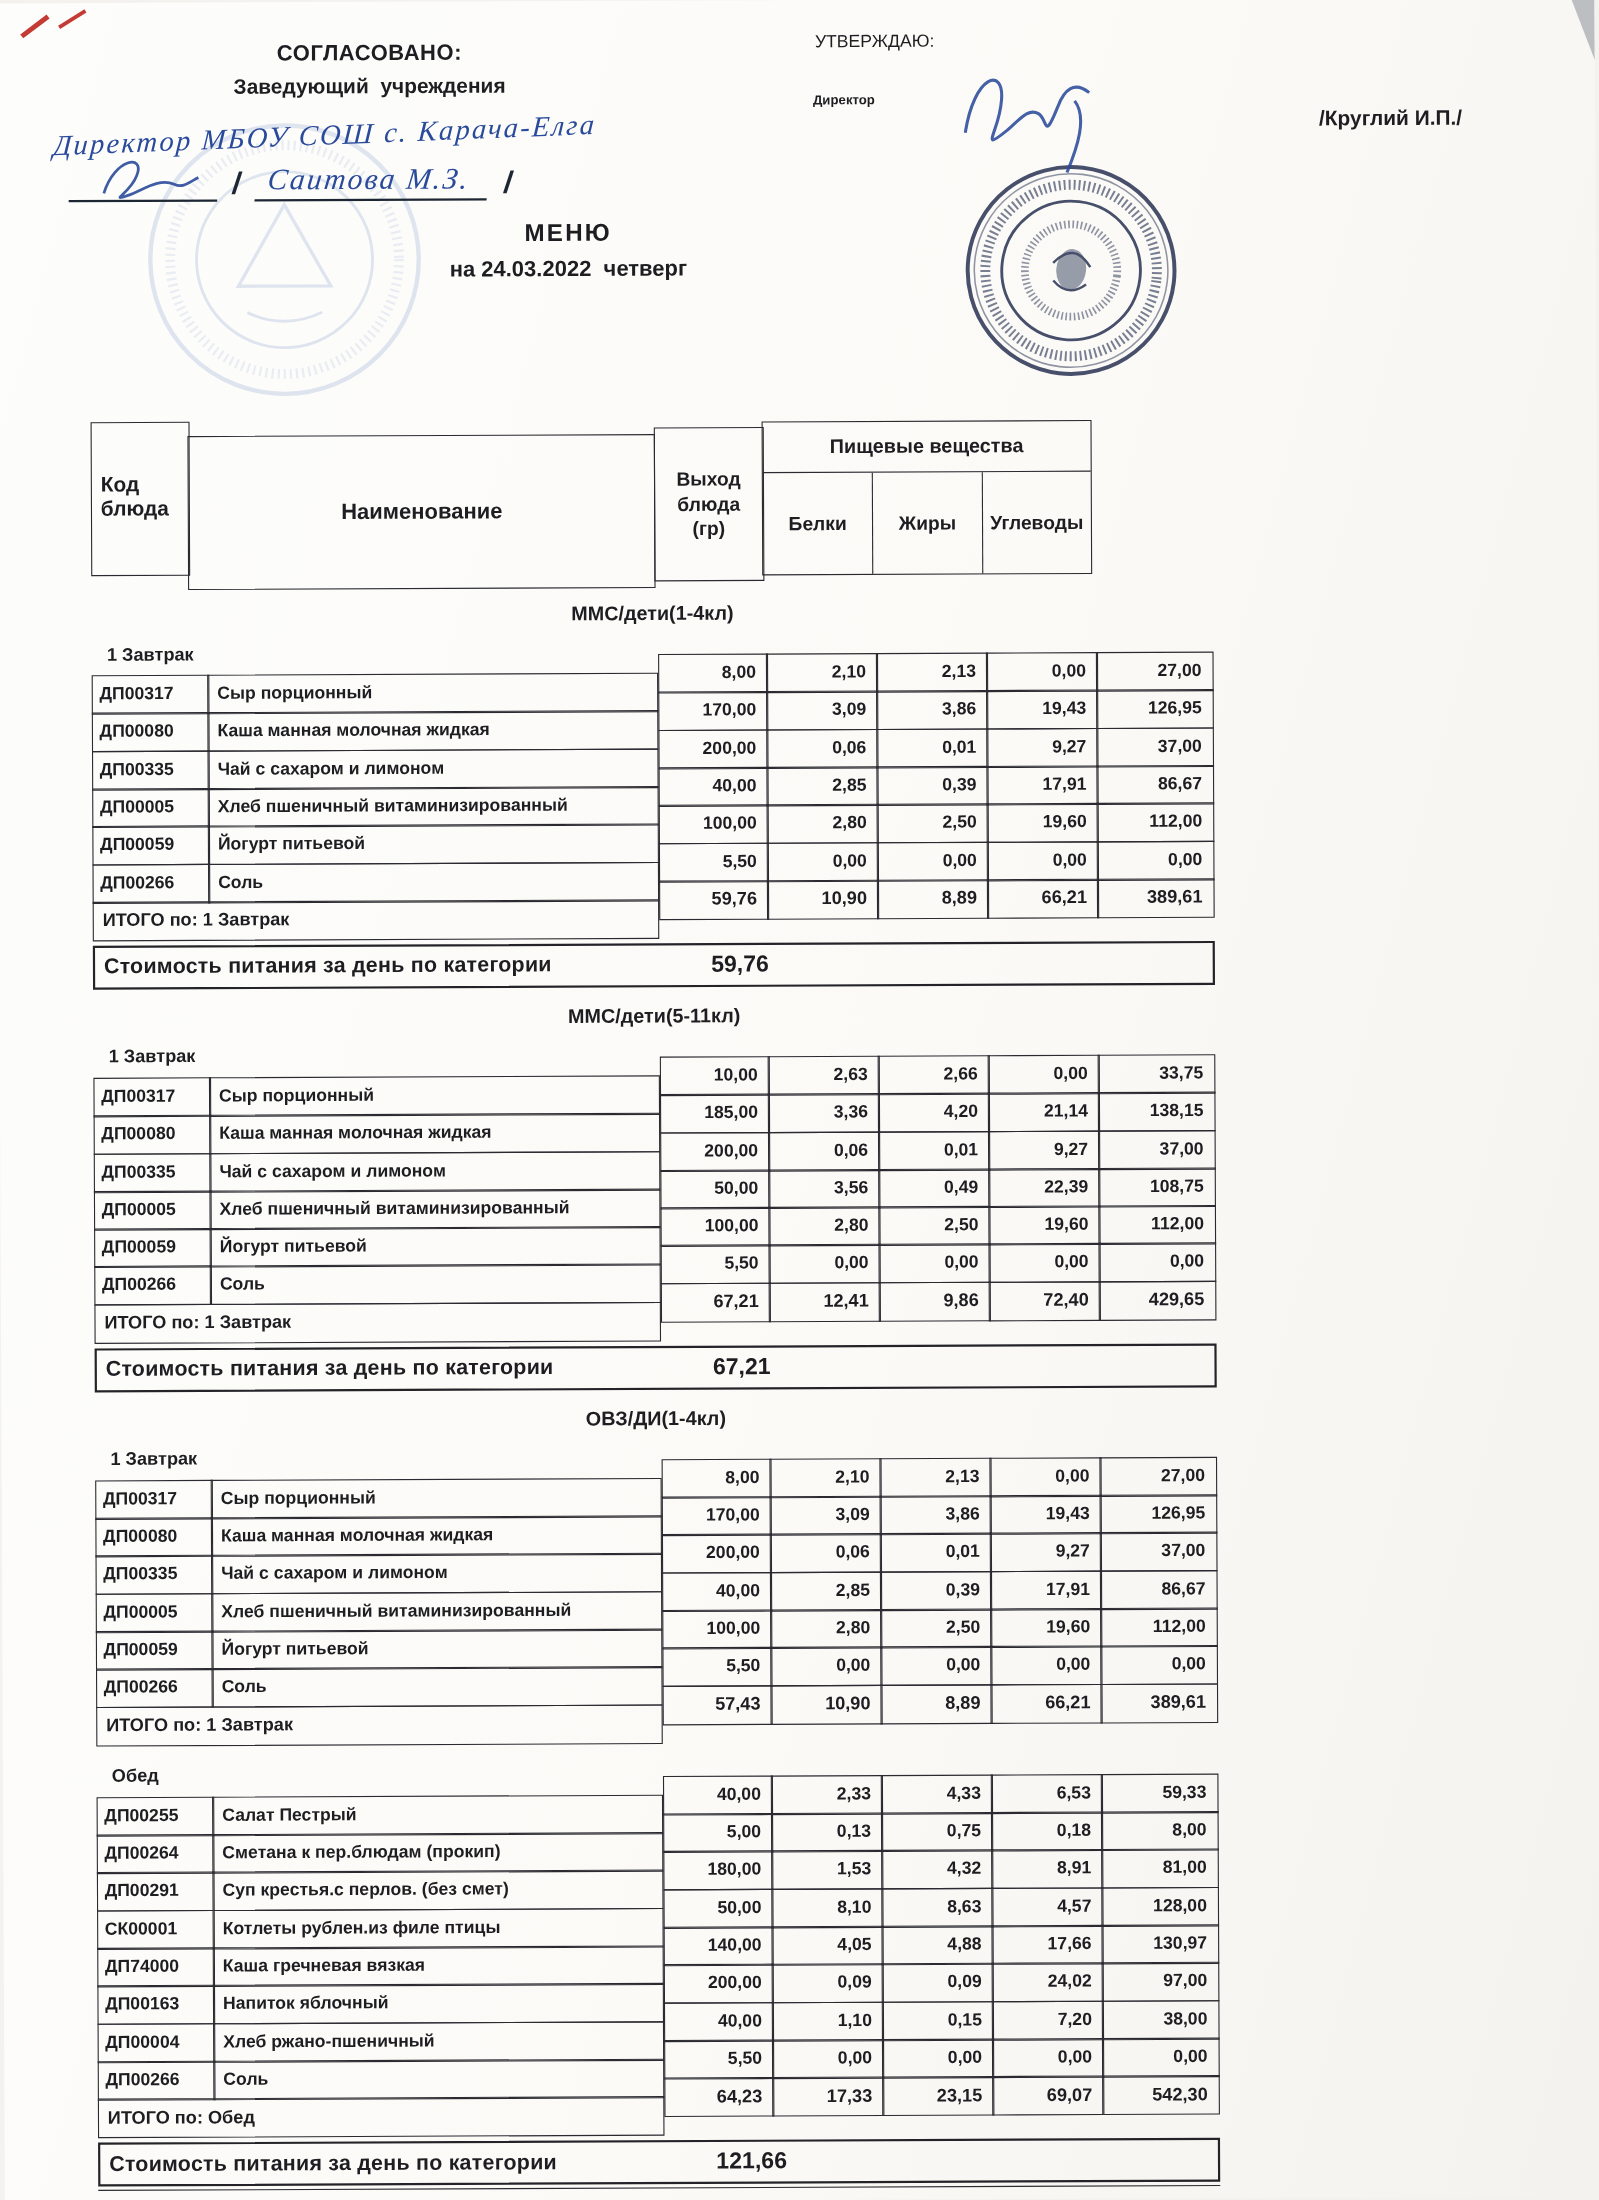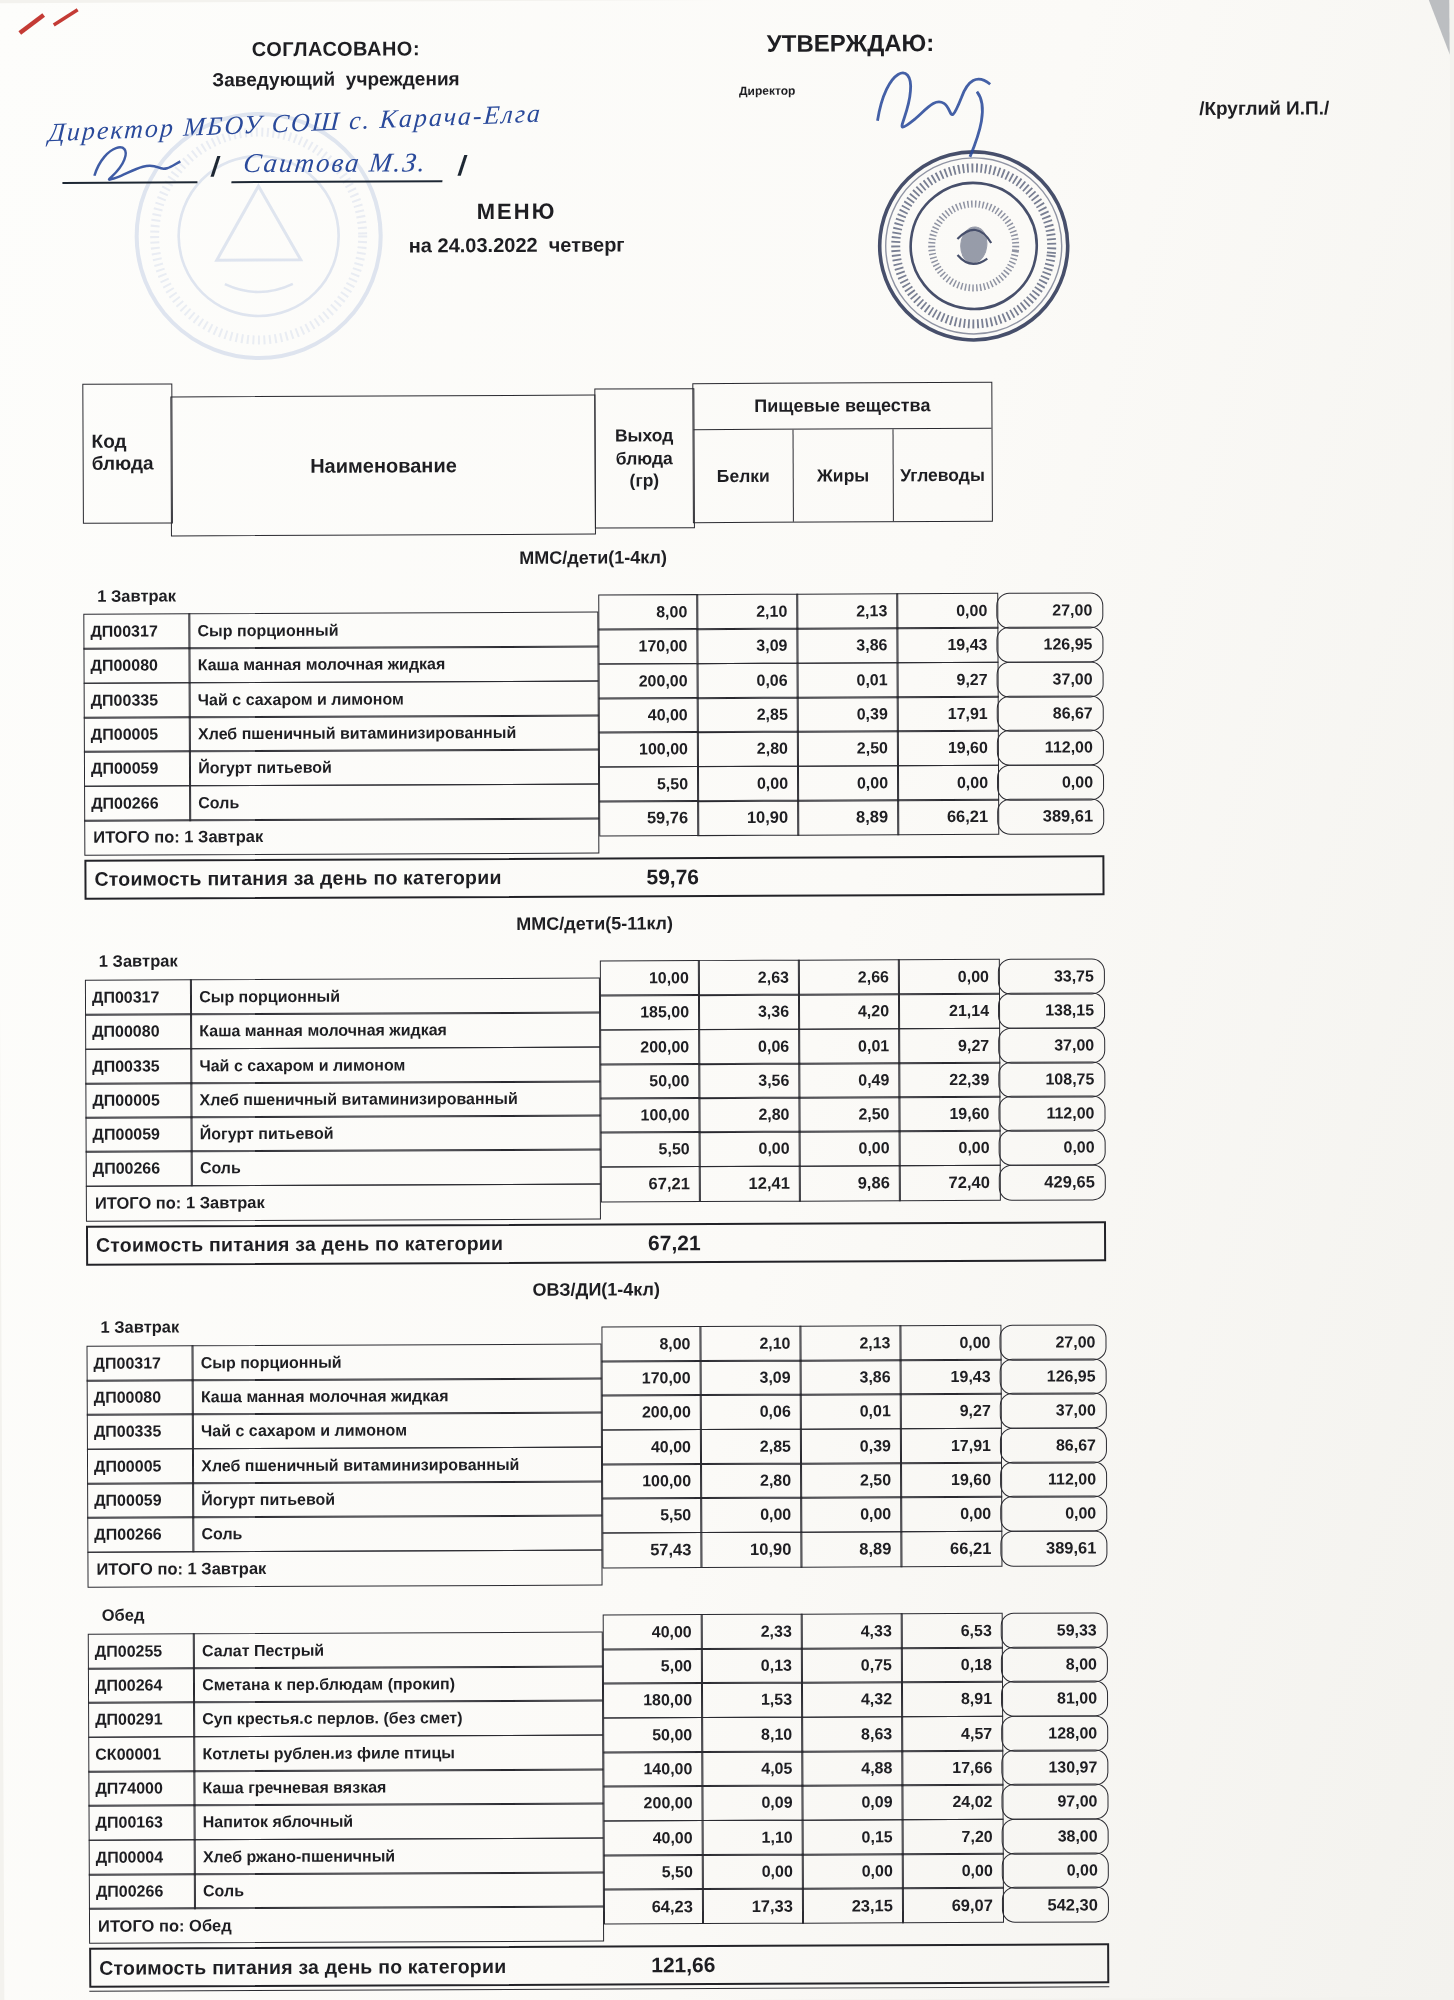--- a/index.html
+++ b/index.html
@@ -8,21 +8,21 @@
          font-family:"Liberation Sans", sans-serif; color:#1e1e22; }
   .sheet { position:relative; width:1454px; height:2000px; overflow:hidden;
            background:linear-gradient(105deg,#fdfdfb 0%,#fbfaf7 55%,#f3f2ee 100%);
            transform:rotate(-0.25deg); transform-origin:50% 50%; }
 
   
   .top-block { position:relative; height:385px; }
   .agreed { position:absolute; left:150px; top:36px; width:380px; text-align:center; }
   .agreed-title { font-weight:700; font-size:20px; letter-spacing:.5px; }
   .agreed-subtitle { font-weight:700; font-size:19px; margin-top:8px; white-space:pre; }
-  .approve-title { position:absolute; left:745px; top:30px; font-weight:700; font-size:24px;margin-left:26px; }
+  .approve-title { position:absolute; left:745px; top:30px; font-weight:400; font-size:16px; }
   .approve-subtitle { position:absolute; left:743px; top:84px; font-weight:700; font-size:12px; }
   .approve-name { position:absolute; left:1203px; top:76px; font-weight:700; font-size:19px;margin-top:24px; }
 
   .handwriting { font-family:"Liberation Serif", serif; font-style:italic;
                  color:#2a4a9b; }
   .hw-line { position:absolute; left:52px; top:104px; width:640px; font-size:26px;
              letter-spacing:2px; transform:rotate(-2deg) skewX(-6deg); white-space:nowrap; }
   .sig-row { position:absolute; left:66px; top:146px; display:flex; align-items:flex-end; }
   .uline { display:inline-block; width:135px; border-bottom:2.2px solid #1d2733; height:30px; position:relative; }
   .sig1 { position:absolute; left:22px; top:-18px; }
@@ -71,21 +71,21 @@
   .total-row { border:1.7px solid #2a2a30; margin-top:-1.7px; width:515px;
                align-items:center; padding-left:8px; font-size:16.5px; }
   .nums { position:absolute; left:515px; top:19px; width:505px; }
   .nrow { display:flex; }
   .nrow + .nrow { margin-top:-1.7px; }
   .ncell { border:1.7px solid #2a2a30; width:101.7px; height:36px; display:flex;
            align-items:center; justify-content:flex-end; padding-right:10px;
            font-weight:700; font-size:16px; background:transparent; }
   .ncell:first-child { width:100px; margin-left:0; }
   .ncell + .ncell { margin-left:-1.7px; }
-  .ncell.kcal { width:106.7px;border-radius:13px; }
+  .ncell.kcal { width:106.7px; }
   .nrow.totals .ncell { font-size:16.5px; }
 
   .cost-row { position:relative; width:1020px; margin:4px 0 0 85px; height:40px;
               border:2.2px solid #232328; display:flex; align-items:center; }
   .cost-label { font-weight:700; font-size:19.5px; padding-left:8px; letter-spacing:.2px; }
   .cost-value { position:absolute; left:560px; font-weight:700; font-size:21px; }
 
   .cut-line { margin:3px 0 0 85px; width:1020px; border-top:1.7px solid #2a2a30; height:4px; }
 </style>
 </head>

